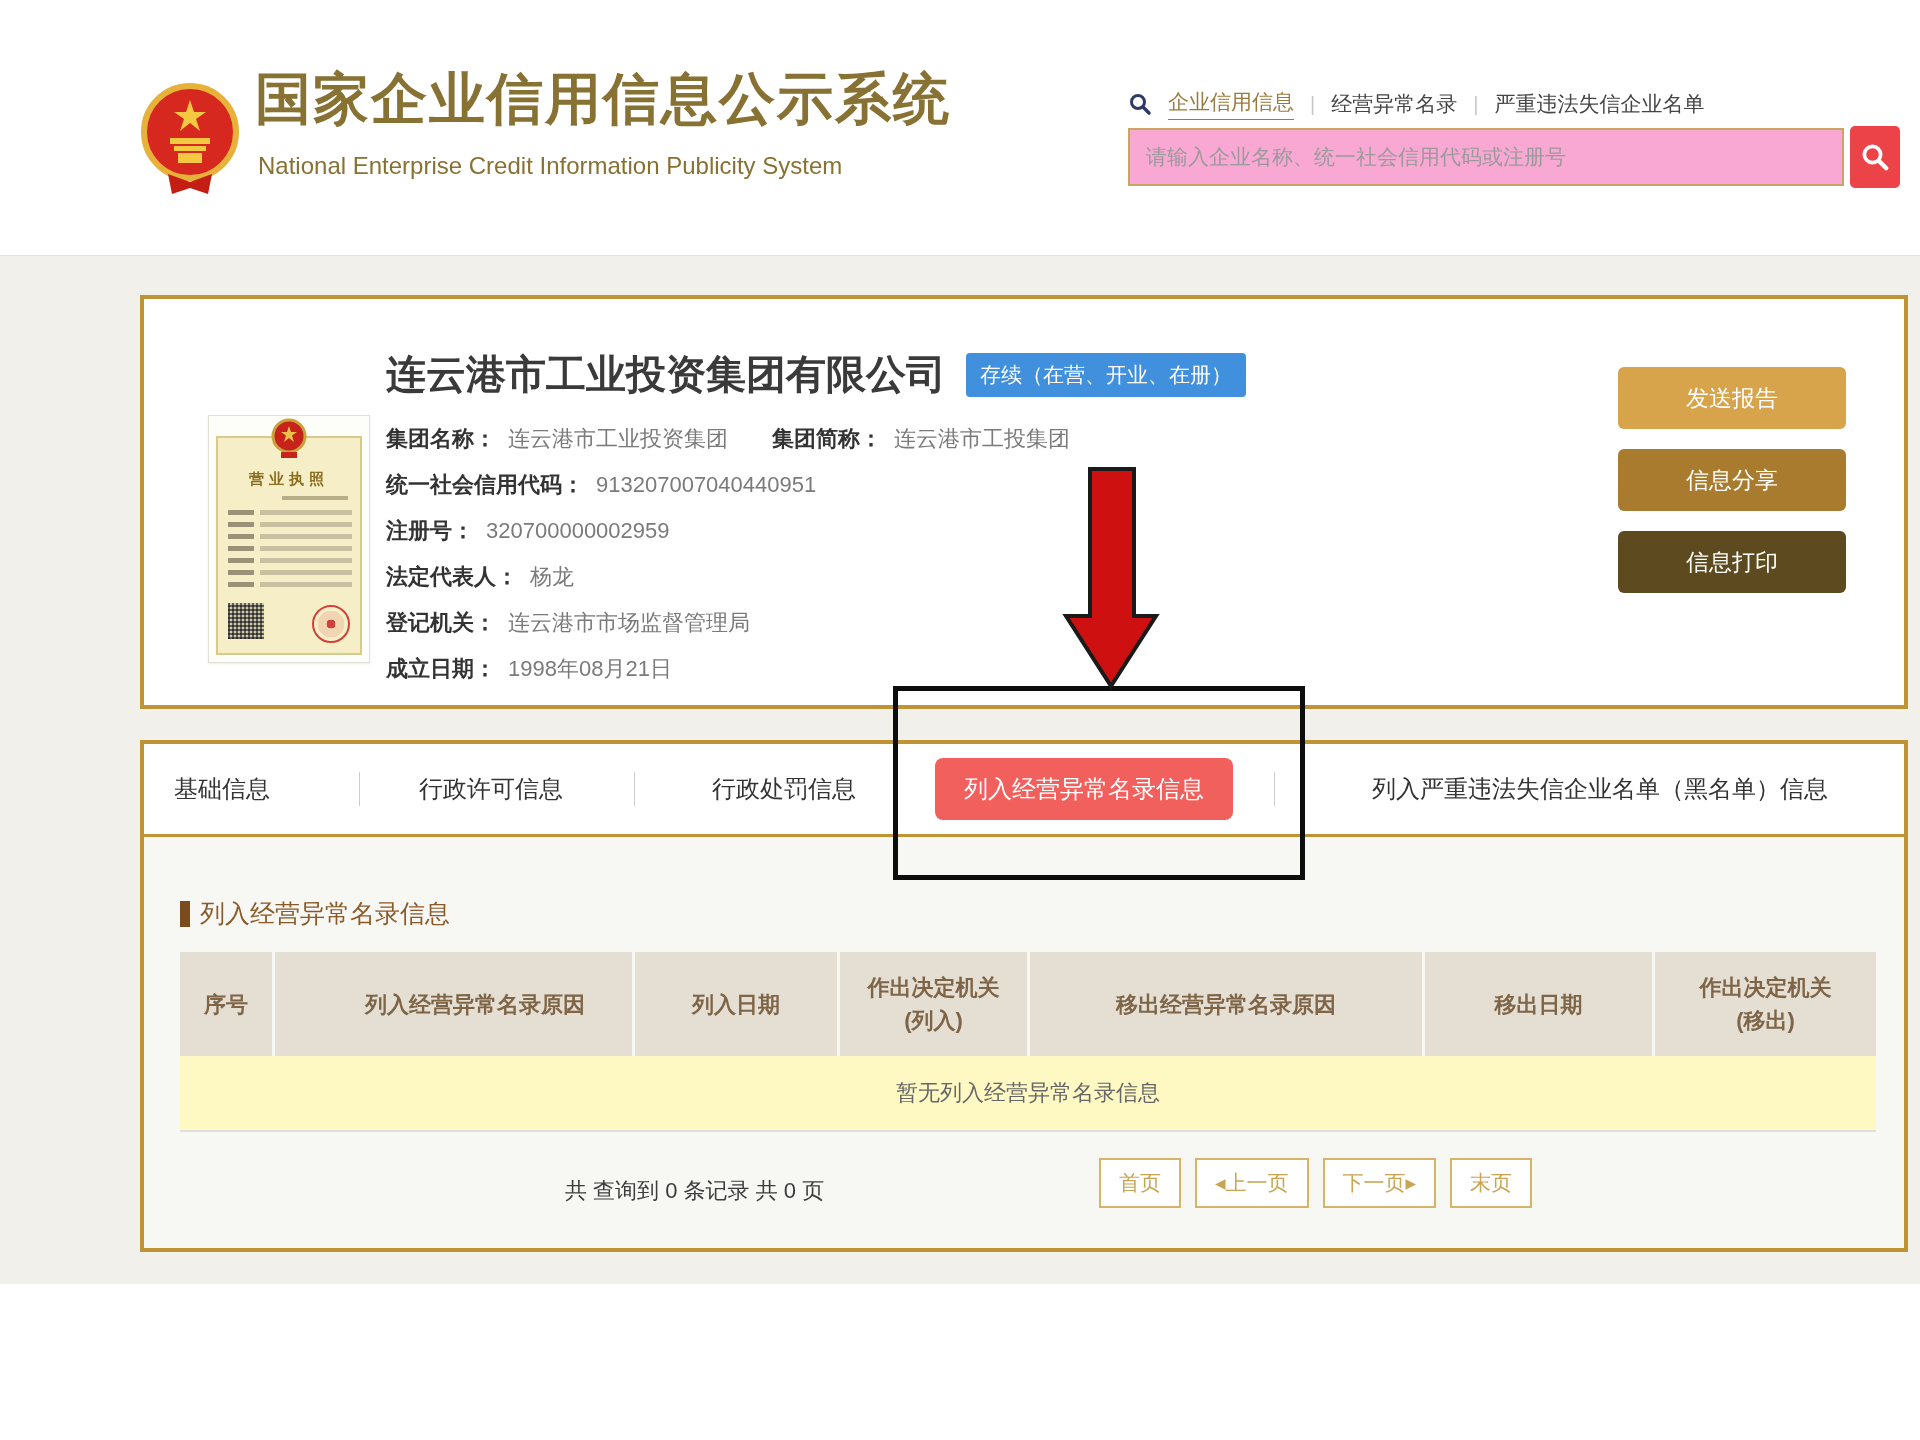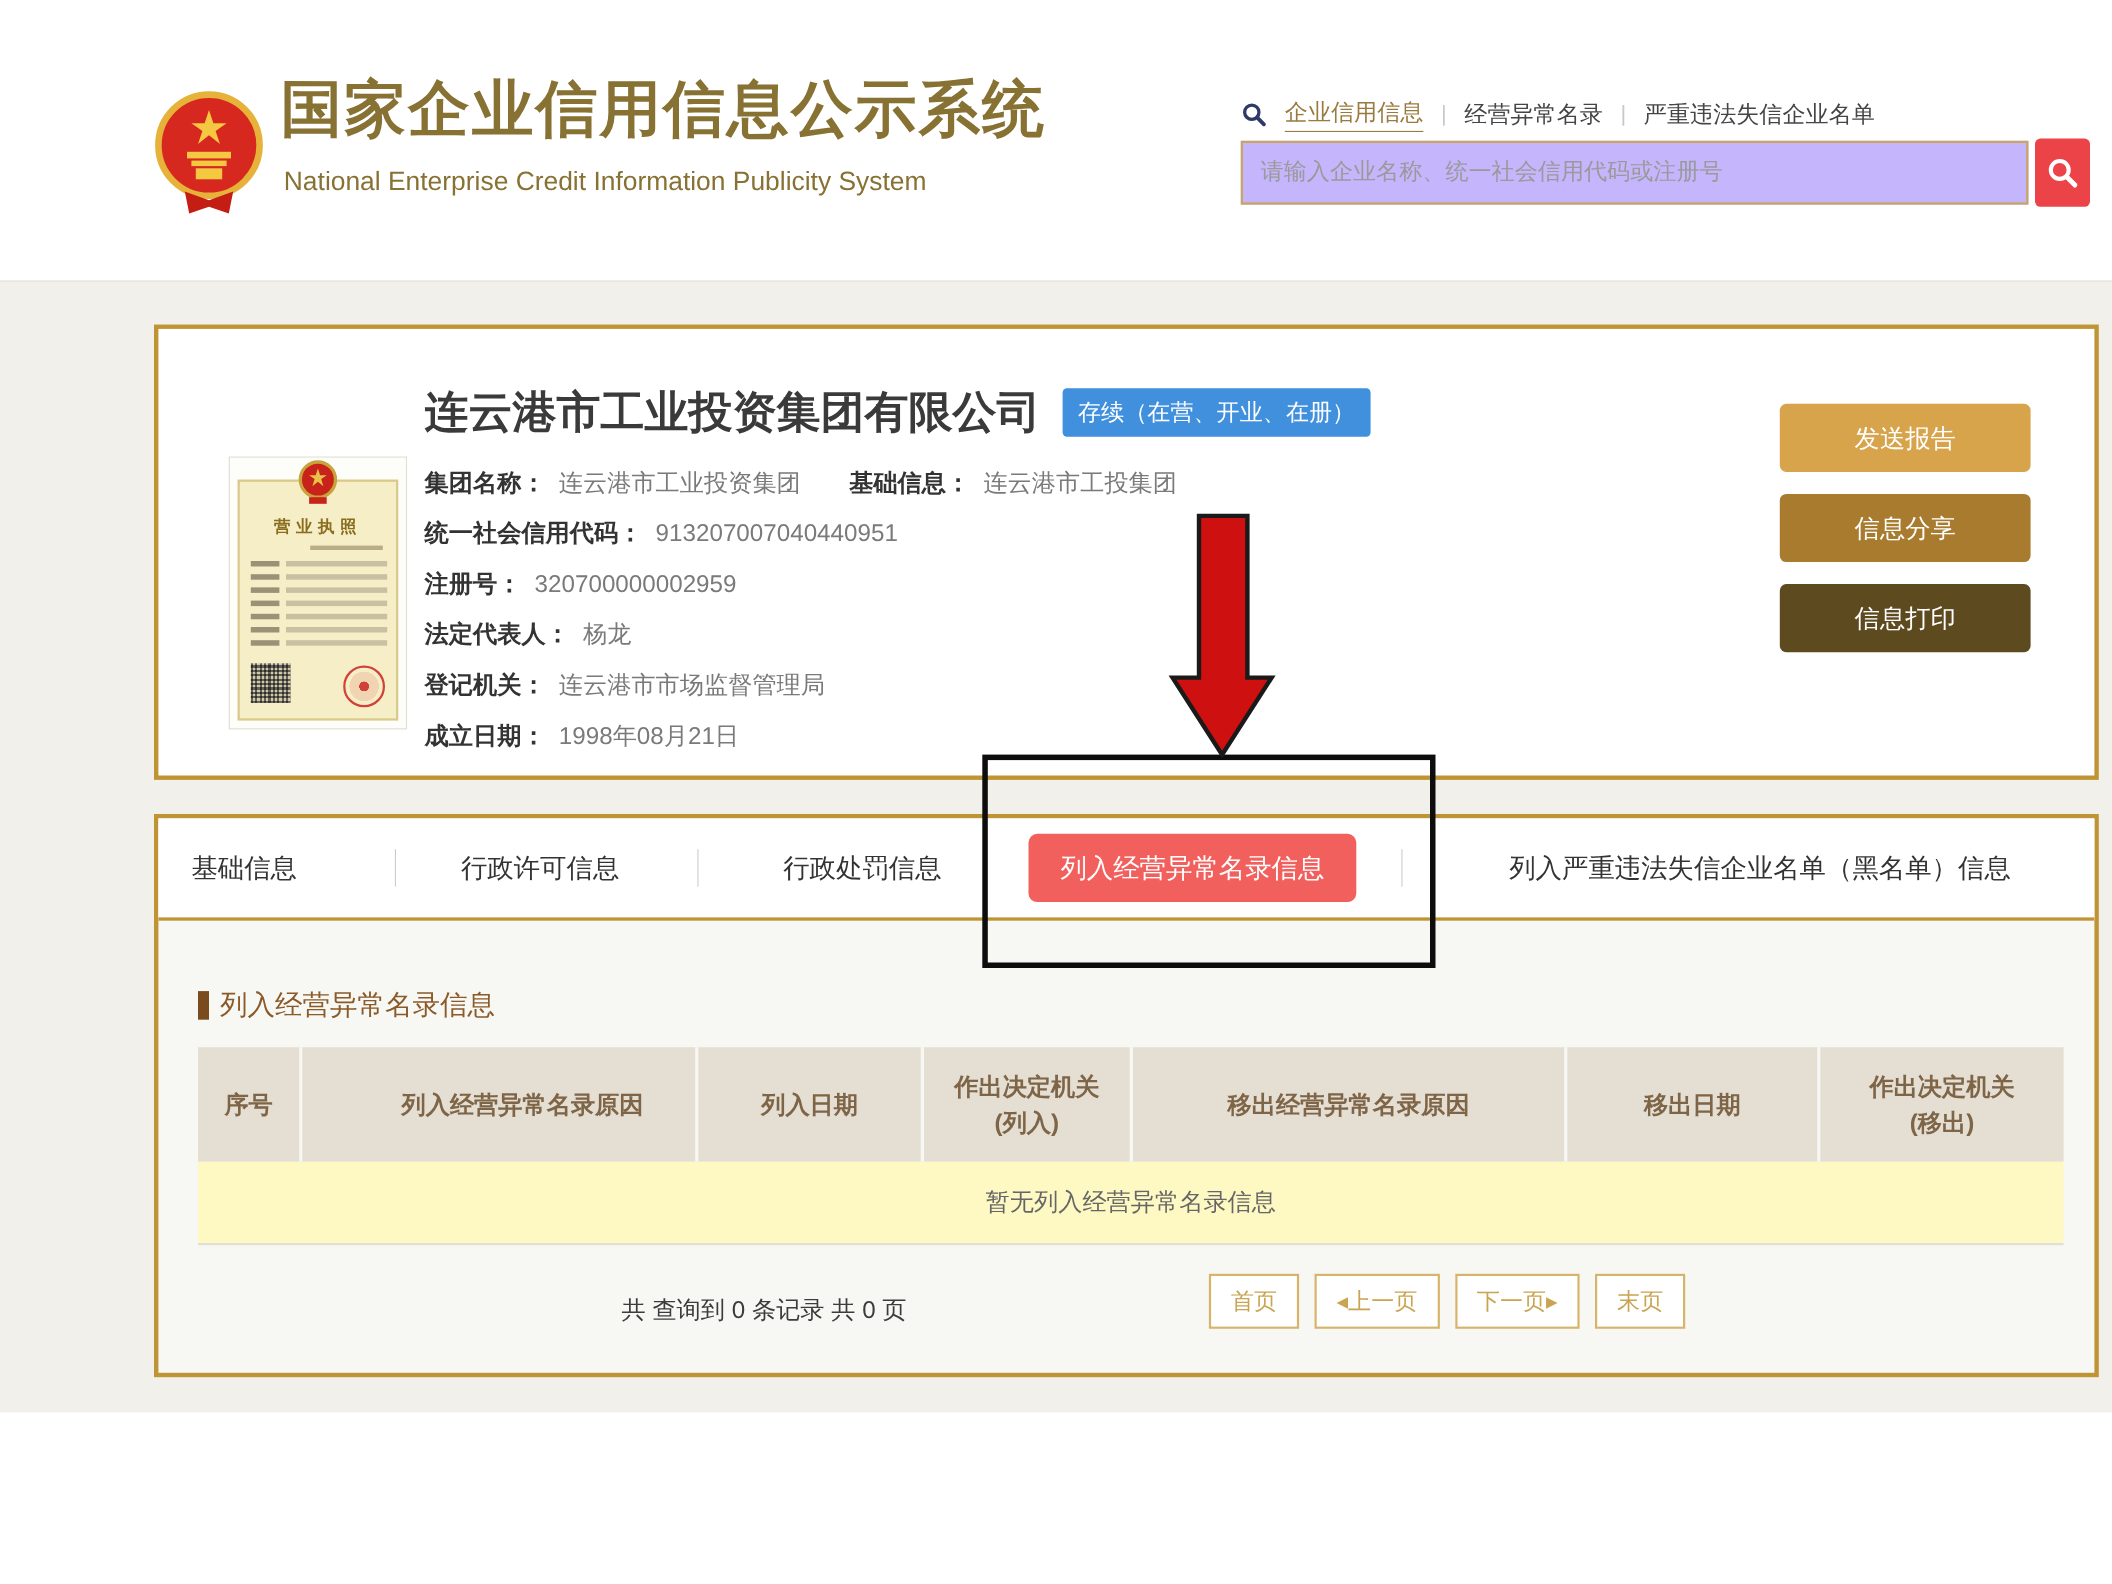--- a/index.html
+++ b/index.html
@@ -14,21 +14,21 @@
   .logo{position:absolute;left:138px;top:82px;width:104px;height:120px;}
   .site-title{position:absolute;left:255px;top:62px;margin:0;font-size:56px;font-weight:bold;color:#877133;letter-spacing:2px;white-space:nowrap;}
   .site-subtitle{position:absolute;left:258px;top:152px;font-size:24px;color:#877133;white-space:nowrap;}
 
   .search-tabs{position:absolute;left:1128px;top:88px;display:flex;align-items:center;gap:16px;font-size:21px;}
   .search-tabs .mag{width:24px;height:24px;}
   .stab{color:#454545;cursor:pointer;white-space:nowrap;}
   .stab.active{color:#9a7b3f;border-bottom:1px solid #9a7b3f;padding-bottom:3px;}
   .stab-sep{color:#c9c9c9;font-size:20px;}
   .search-bar{position:absolute;left:1128px;top:128px;width:772px;height:60px;}
-  .search-input{position:absolute;left:0;top:0;width:716px;height:58px;box-sizing:border-box;border:2px solid #c9a463;padding:0 16px;font-size:21px;color:#333;outline:none;background:#c4b5fd;font-family:inherit;}
+  .search-input{position:absolute;left:0;top:0;width:716px;height:58px;box-sizing:border-box;border:2px solid #c9a463;padding:0 16px;font-size:21px;color:#333;outline:none;background:#f9a8d4;font-family:inherit;}
   .search-input::placeholder{color:#9a9a9a;}
   .search-btn{position:absolute;left:722px;top:-2px;width:50px;height:62px;background:#ec4349;border:none;border-radius:5px;cursor:pointer;display:flex;align-items:center;justify-content:center;}
 
   
   .band{position:absolute;left:0;top:255px;width:1920px;height:1028px;background:#f2f0ea;border-top:1px solid #e4e2da;}
 
   
   .card{box-sizing:border-box;background:#fff;border:4px solid #bf9434;}
   .company-card{position:absolute;left:140px;top:295px;width:1768px;height:414px;}
 
@@ -181,21 +181,21 @@
         <div class="seal"></div>
       </div>
     </div>
 
     <div class="company-info">
       <div class="name-row">
         <h2 class="company-name">连云港市工业投资集团有限公司</h2>
         <span class="status-badge">存续（在营、开业、在册）</span>
       </div>
       <div class="info-rows" id="info-rows">
-          <div class="info-row"><span class="info-label">集团名称：</span><span class="info-value">连云港市工业投资集团</span><span class="info-label">基础信息：</span><span class="info-value">连云港市工投集团</span></div>
+          <div class="info-row"><span class="info-label">集团名称：</span><span class="info-value">连云港市工业投资集团</span><span class="info-label">集团简称：</span><span class="info-value">连云港市工投集团</span></div>
           <div class="info-row"><span class="info-label">统一社会信用代码：</span><span class="info-value">913207007040440951</span></div>
           <div class="info-row"><span class="info-label">注册号：</span><span class="info-value">320700000002959</span></div>
           <div class="info-row"><span class="info-label">法定代表人：</span><span class="info-value">杨龙</span></div>
           <div class="info-row"><span class="info-label">登记机关：</span><span class="info-value">连云港市市场监督管理局</span></div>
           <div class="info-row"><span class="info-label">成立日期：</span><span class="info-value">1998年08月21日</span></div>
         </div>
     </div>
 
     <div class="actions" id="action-buttons">
         <button class="action-btn" style="background: rgb(215, 164, 76); text-align: center;">发送报告</button>

